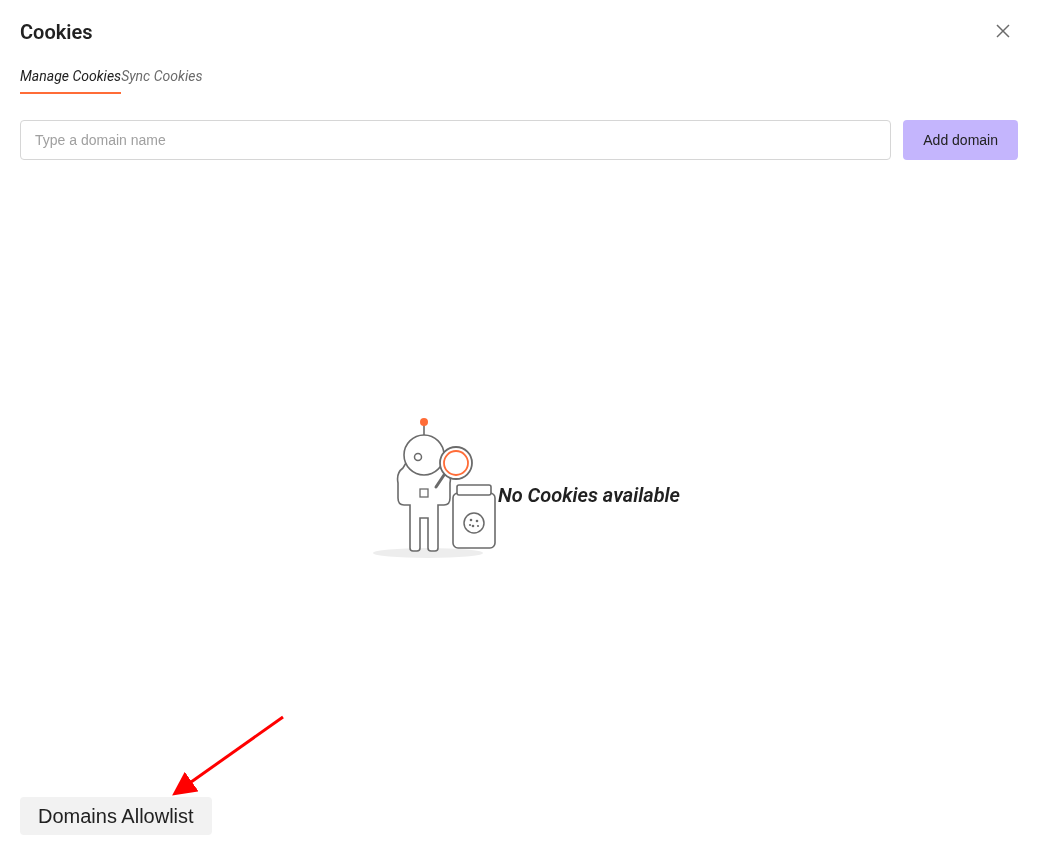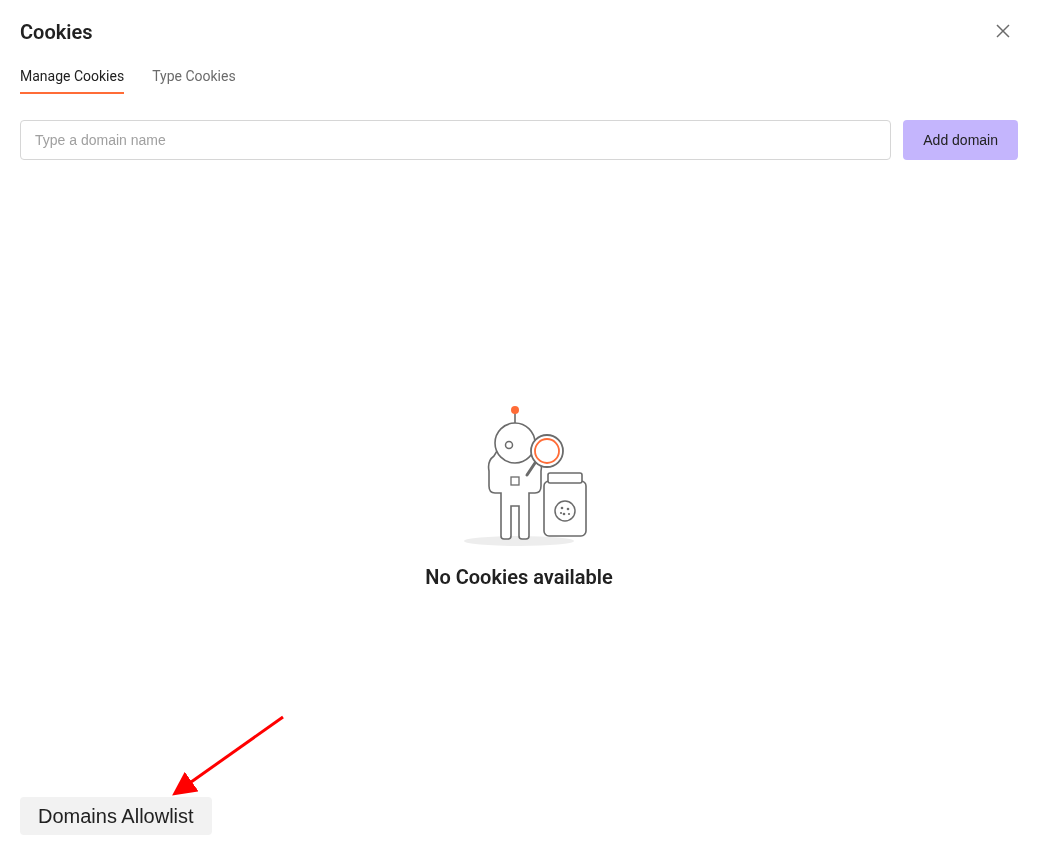--- a/index.html
+++ b/index.html
@@ -40,22 +40,22 @@
       display: flex;
       align-items: center;
       justify-content: center;
       position: absolute;
       top: 22px;
       right: 25px;
     }
     .close-btn svg { width: 16px; height: 16px; }
     .tabs {
       display: flex;
-      gap: 28px;
       margin-bottom: 0;
+      font-style: italic;
     }
     .tab {
       font-size: 14px;
       color: #6b6b6b;
       padding-bottom: 8px;
       cursor: pointer;
       border-bottom: 2px solid transparent;
     }
     .tab.active {
       color: #212121;
@@ -86,24 +86,24 @@
       background: #c4b5fd;
       border: none;
       border-radius: 4px;
       font-size: 14px;
       color: #212121;
       cursor: pointer;
     }
     .empty-state {
       flex: 1;
       display: flex;
-      flex-direction: column;
       align-items: center;
       justify-content: center;
       padding-top: 0;
+      font-style: italic;
     }
     .illustration {
       width: 140px;
       height: 150px;
       margin-bottom: 14px;
       position: relative;
     }
     .empty-title {
       font-size: 20px;
       font-weight: 600;
@@ -141,21 +141,21 @@
         <svg viewBox="0 0 16 16" fill="none" stroke="currentColor" stroke-width="1.5">
           <line x1="2" y1="2" x2="14" y2="14"></line>
           <line x1="14" y1="2" x2="2" y2="14"></line>
         </svg>
       </span>
     </button>
   </div>
 
   <div class="tabs">
     <div class="tab active">Manage Cookies</div>
-    <div class="tab">Type Cookies</div>
+    <div class="tab">Sync Cookies</div>
   </div>
 
   <div class="input-row">
     <input type="text" class="domain-input" placeholder="Type a domain name" style="">
     <button class="add-btn">Add domain</button>
   </div>
 
   <div class="empty-state">
     <div class="illustration">
       <svg viewBox="0 0 140 150" width="140" height="150">

